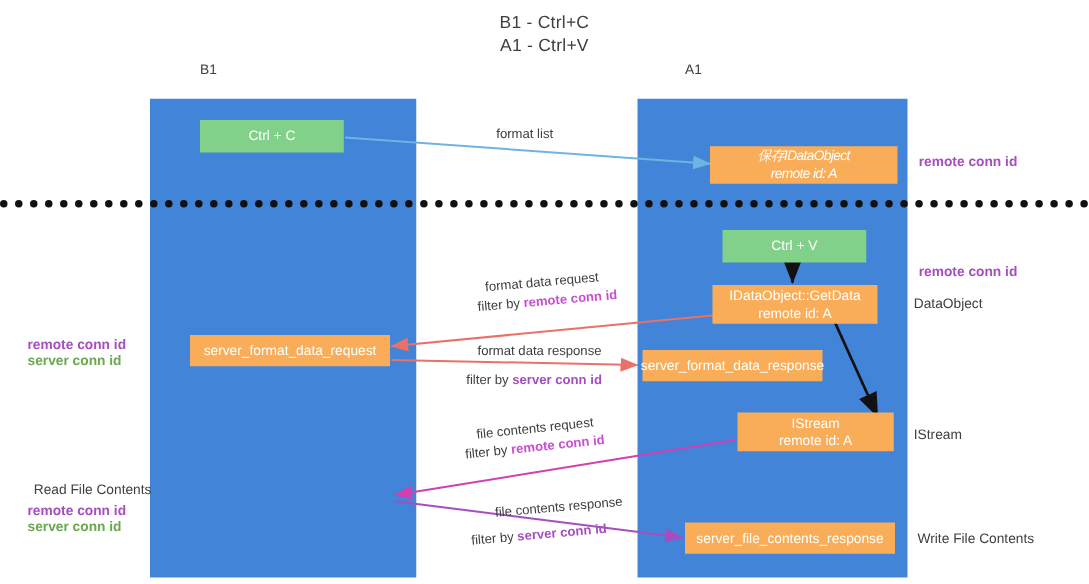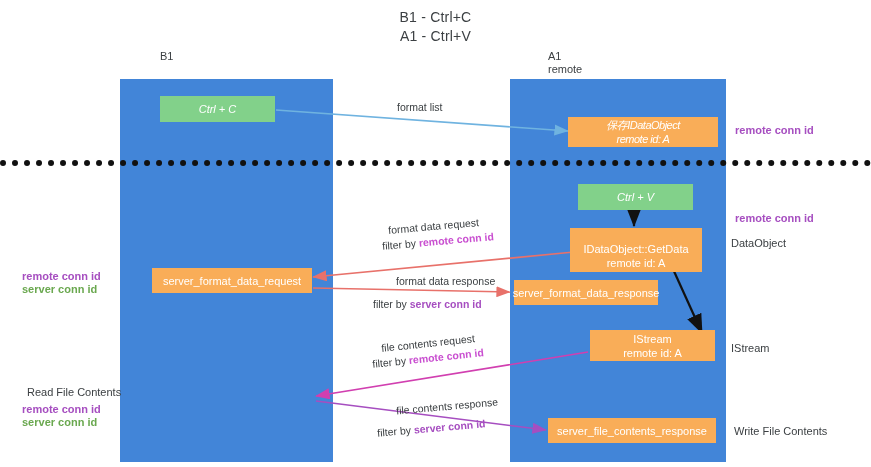--- a/index.html
+++ b/index.html
@@ -32,21 +32,21 @@
   }
 
   
   .node{
     position:absolute;box-sizing:border-box;
     display:flex;align-items:center;justify-content:center;
     flex-direction:column;
     color:#ffffff;font-size:11px;line-height:14px;text-align:center;
     padding:2px 4px;
   }
-  .node.green{background:#82d18a;font-style:italic;}
+  .node.green{background:#82d18a;}
   .node.orange{background:#f9ad58;}
   .node .l2{font-size:11px;line-height:14px;}
   .node.garbled{letter-spacing:-.5px;}
 
   
   .sidelabel{position:absolute;font-size:11px;line-height:14px;}
   .purple{color:#a64ec0;font-weight:bold;}
   .green-t{color:#6aa84f;font-weight:bold;}
   .plain{color:#3c4043;}
 
@@ -70,21 +70,20 @@
   <div class="title">
     <div>B1 - Ctrl+C</div>
     <div>A1 - Ctrl+V</div>
   </div>
 
   <div class="colhead" style="left:160px;top:50px;width:160px;">
     <div>B1</div>
   </div>
   <div class="colhead" style="left:548px;top:50px;width:180px;">
     <div>A1</div>
-    <div>remote</div>
   </div>
 
   <div class="lane" style="left:120px;top:79px;width:213px;height:383px;"></div>
   <div class="lane" style="left:510px;top:79px;width:216px;height:383px;"></div>
 
   <svg class="wires" viewBox="0 0 871 467">
     <defs>
       <marker id="ah-blue" markerWidth="9" markerHeight="7" refX="8.5" refY="3.5" orient="auto">
         <polygon points="0 0, 9 3.5, 0 7" fill="#6fb3e0"></polygon>
       </marker>
@@ -125,21 +124,21 @@
 
   <div class="node orange garbled" style="left:568px;top:117px;width:150px;height:30px;font-style:italic;">
     <div>保存IDataObject</div>
     <div class="l2">remote id: A</div>
   </div>
 
   <div class="node green" style="left:578px;top:184px;width:115px;height:26px;">
     <div>Ctrl + V</div>
   </div>
 
-  <div class="node orange" style="left:570px;top:228px;width:132px;height:44px;justify-content:flex-end;">
+  <div class="node orange" style="left:570px;top:228px;width:132px;height:31px;">
     <div>IDataObject::GetData</div>
     <div class="l2">remote id: A</div>
   </div>
 
   <div class="node orange" style="left:152px;top:268px;width:160px;height:25px;">
     <div>server_format_data_request</div>
   </div>
 
   <div class="node orange" style="left:514px;top:280px;width:144px;height:25px;">
     <div>server_format_data_response</div>
@@ -155,21 +154,21 @@
     <div>server_file_contents_response</div>
   </div>
 
   <div class="edgelabel" style="left:397px;top:100px;">format list</div>
 
   <div class="edgelabel" style="left:388px;top:219px;transform:rotate(-5deg);">format data request</div>
   <div class="edgelabel" style="left:382px;top:234px;transform:rotate(-5deg);">
     <span>filter by </span><b class="p-pink">remote conn id</b>
   </div>
 
-  <div class="edgelabel" style="left:396px;top:274px;">format data response</div>
+  <div class="edgelabel" style="left:382px;top:274px;">format data response</div>
   <div class="edgelabel" style="left:373px;top:297px;">
     <span>filter by </span><b class="p-purple">server conn id</b>
   </div>
 
   <div class="edgelabel" style="left:381px;top:336px;transform:rotate(-6deg);">file contents request</div>
   <div class="edgelabel" style="left:372px;top:351px;transform:rotate(-6deg);">
     <span>filter by </span><b class="p-pink">remote conn id</b>
   </div>
 
   <div class="edgelabel" style="left:396px;top:399px;transform:rotate(-5deg);">file contents response</div>

